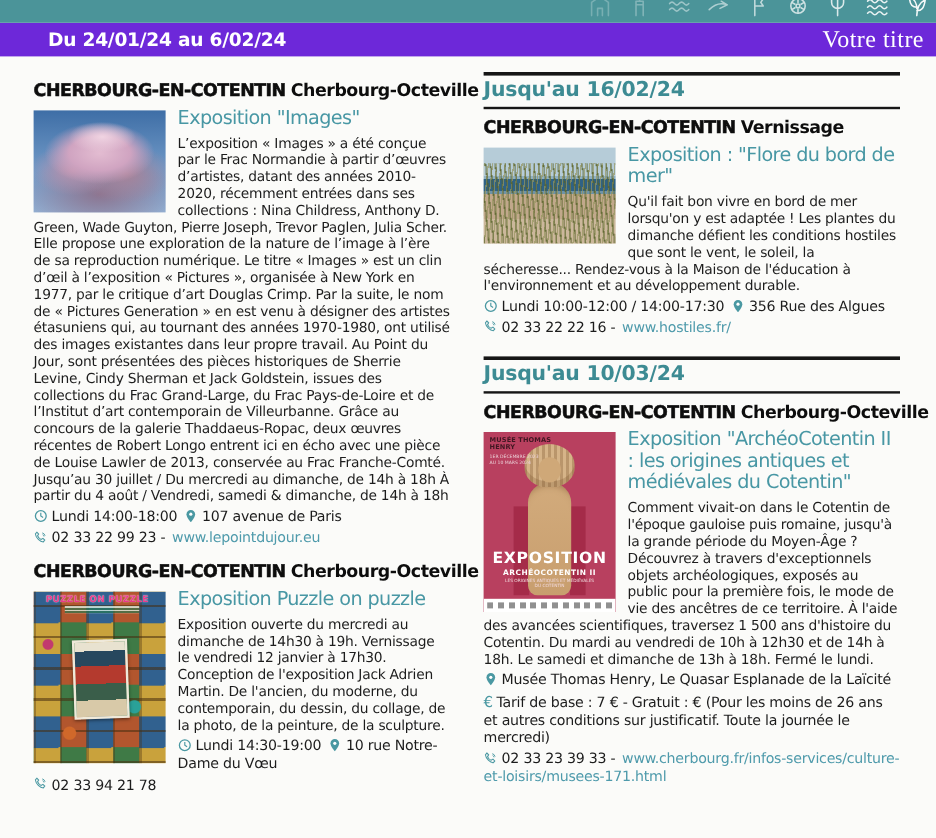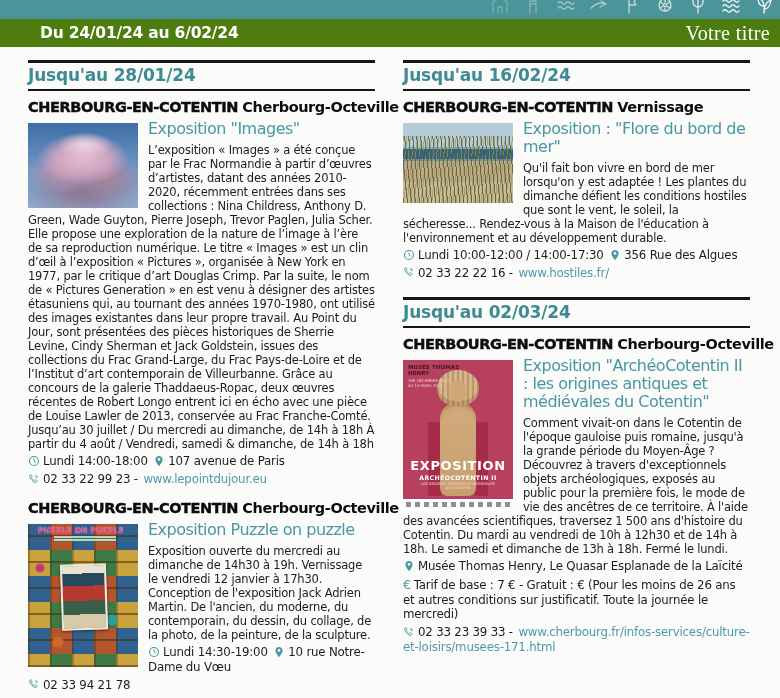--- a/index.html
+++ b/index.html
@@ -7,21 +7,21 @@
     width:780px;height:698px;overflow:hidden;
     background:#fbfbf9;
     font-family:"DejaVu Sans","Liberation Sans",sans-serif;
     color:#1c1c1c;
     -webkit-font-smoothing:antialiased;
   }
   
   .topbar{position:relative;height:19px;background:#4b9499;overflow:hidden;}
   .topbar-icons{position:absolute;right:6px;top:-7px;display:flex;gap:13px;}
   .topbar-icons svg{width:20px;height:22px;stroke:#fff;fill:none;stroke-width:1.3;stroke-linecap:round;stroke-linejoin:round;}
-  .headerbar{height:28px;background:#4d7c0f;display:flex;align-items:center;justify-content:space-between;}
+  .headerbar{height:28px;background:#6d28d9;display:flex;align-items:center;justify-content:space-between;}
   .headerbar .date-range{color:#fff;font-weight:700;font-size:15.5px;padding-left:40px;letter-spacing:-0.2px;}
   .headerbar .agenda-title{color:#fff;font-family:"Liberation Serif","DejaVu Serif",serif;font-size:20px;padding-right:10px;letter-spacing:.4px;}
   
   .columns{display:grid;grid-template-columns:347px 347px;column-gap:28px;align-items:start;padding:13px 0 0 28px;}
   .agenda-section + .agenda-section{margin-top:16px;}
   .deadline{
     margin:0;border-top:3px solid #161616;border-bottom:2px solid #161616;
     padding:2px 0 4px;color:#3d8b93;font-size:17px;font-weight:700;letter-spacing:-0.2px;
   }
   .event + .event{margin-top:13px;}
@@ -133,21 +133,20 @@
 
 <div class="headerbar">
   <span class="date-range">Du 24/01/24 au 6/02/24</span>
   <span class="agenda-title">Votre titre</span>
 </div>
 
 <div class="columns">
 
   <div class="col">
     <section class="agenda-section">
-      <h2 class="deadline">Jusqu'au 28/01/24</h2>
 
       <article class="event">
         <div class="venue">
           <span class="city">CHERBOURG-EN-COTENTIN</span>
           <span class="district">Cherbourg-Octeville</span>
         </div>
         <div class="event-body">
           <div class="thumb thumb-clouds"></div>
           <h3 class="event-title">Exposition "Images"</h3>
           <p class="desc">L’exposition « Images » a été conçue par le Frac Normandie à partir d’œuvres d’artistes, datant des années 2010-2020, récemment entrées dans ses collections : Nina Childress, Anthony D. Green, Wade Guyton, Pierre Joseph, Trevor Paglen, Julia Scher. Elle propose une exploration de la nature de l’image à l’ère de sa reproduction numérique. Le titre « Images » est un clin d’œil à l’exposition « Pictures », organisée à New York en 1977, par le critique d’art Douglas Crimp. Par la suite, le nom de « Pictures Generation » en est venu à désigner des artistes étasuniens qui, au tournant des années 1970-1980, ont utilisé des images existantes dans leur propre travail. Au Point du Jour, sont présentées des pièces historiques de Sherrie Levine, Cindy Sherman et Jack Goldstein, issues des collections du Frac Grand-Large, du Frac Pays-de-Loire et de l’Institut d’art contemporain de Villeurbanne. Grâce au concours de la galerie Thaddaeus-Ropac, deux œuvres récentes de Robert Longo entrent ici en écho avec une pièce de Louise Lawler de 2013, conservée au Frac Franche-Comté. Jusqu’au 30 juillet / Du mercredi au dimanche, de 14h à 18h À partir du 4 août / Vendredi, samedi &amp; dimanche, de 14h à 18h</p>
@@ -231,21 +230,21 @@
             <svg class="ico" viewBox="0 0 20 20">
                 <path d="M4.5 2.5 7 5 5.5 7.5c.8 2.2 2.8 4.2 5 5L13 11l2.5 2.5-2 2.5c-4.5-.3-10.3-5.5-11-11z" fill="none" stroke="currentColor" stroke-width="1.5"></path>
                 <path d="M12 3.5q3 .5 4 4M12.5 6q1.6.4 2 2.5" fill="none" stroke="currentColor" stroke-width="1.3"></path>
               </svg><span>02 33 22 22 16 - </span><a class="link" href="#">www.hostiles.fr/</a>
           </p>
         </div>
       </article>
     </section>
 
     <section class="agenda-section">
-      <h2 class="deadline">Jusqu'au 02/03/24</h2>
+      <h2 class="deadline">Jusqu'au 10/03/24</h2>
 
       <article class="event">
         <div class="venue">
           <span class="city">CHERBOURG-EN-COTENTIN</span>
           <span class="district">Cherbourg-Octeville</span>
         </div>
         <div class="event-body">
           <div class="thumb thumb-musee">
             <div class="statue">
               <div class="statue-drape-l"></div>

